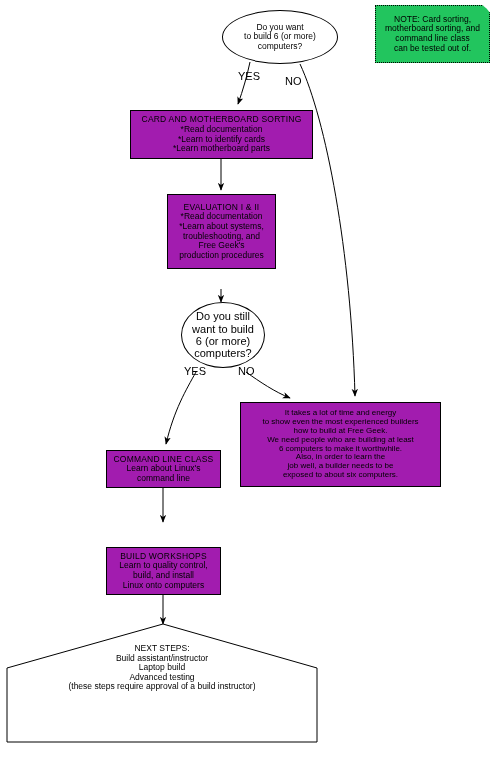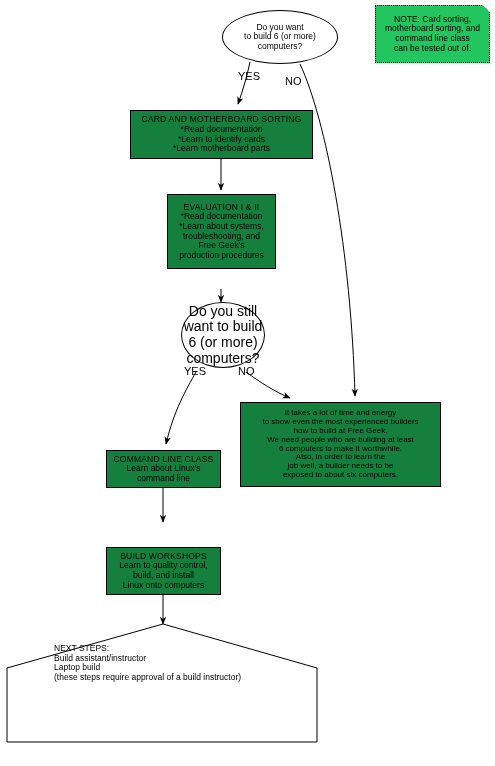--- a/index.html
+++ b/index.html
@@ -25,21 +25,21 @@
     pointer-events: none;
   }
   .node {
     position: absolute;
     box-sizing: border-box;
     text-align: center;
     color: #000;
   }
   .rect-node {
     border: 1px solid #000;
-    background: #15803d;
+    background: #a21caf;
     display: flex;
     flex-direction: column;
     align-items: center;
     justify-content: center;
   }
   .ellipse-node {
     border: 1px solid #000;
     border-radius: 50%;
     background: #fff;
     display: flex;
@@ -69,23 +69,22 @@
     line-height: 1;
     color: #000;
     white-space: nowrap;
   }
   .pentagon-wrap {
     position: absolute;
   }
   .pentagon-text {
     position: absolute;
     width: 100%;
-    text-align: left;
+    text-align: center;
     color: #000;
-    margin-left: 47px;
   }
 </style>
 </head>
 <body>
 
 <div id="page">
 
   <svg id="edges" viewBox="0 0 495 766">
     <defs>
       <marker id="arrow" markerWidth="10" markerHeight="10" refX="7.2" refY="3.2" orient="auto" markerUnits="strokeWidth">
@@ -137,21 +136,21 @@
 
   <div class="node rect-node" style="left:167px; top:194px; width:109px; height:75px; font-size:8.5px;">
     <span class="line title-line">EVALUATION I &amp; II</span>
     <span class="line">*Read documentation</span>
     <span class="line">*Learn about systems,</span>
     <span class="line">troubleshooting, and</span>
     <span class="line">Free Geek's</span>
     <span class="line">production procedures</span>
   </div>
 
-  <div class="node ellipse-node" style="left:181px; top:302px; width:84px; height:66px; font-size:14px;">
+  <div class="node ellipse-node" style="left:181px; top:302px; width:84px; height:66px; font-size:11px;">
     <span class="line">Do you still</span>
     <span class="line">want to build</span>
     <span class="line">6 (or more)</span>
     <span class="line">computers?</span>
   </div>
 
   <div class="edge-label" style="left:184px; top:366px;">YES</div>
   <div class="edge-label" style="left:238px; top:366px;">NO</div>
 
   <div class="node rect-node" style="left:240px; top:402px; width:201px; height:85px; font-size:8px;">
@@ -176,17 +175,18 @@
     <span class="line">Learn to quality control,</span>
     <span class="line">build, and install</span>
     <span class="line">Linux onto computers</span>
   </div>
 
   <div class="pentagon-wrap" style="left:7px; top:640px; width:310px; height:102px; font-size:8.5px;">
     <div class="pentagon-text" style="top:4px;">
       <span class="line">NEXT STEPS:</span>
       <span class="line">Build assistant/instructor</span>
       <span class="line">Laptop build</span>
+      <span class="line">Advanced testing</span>
       <span class="line">(these steps require approval of a build instructor)</span>
     </div>
   </div>
 
 </div>
 
 </body></html>

